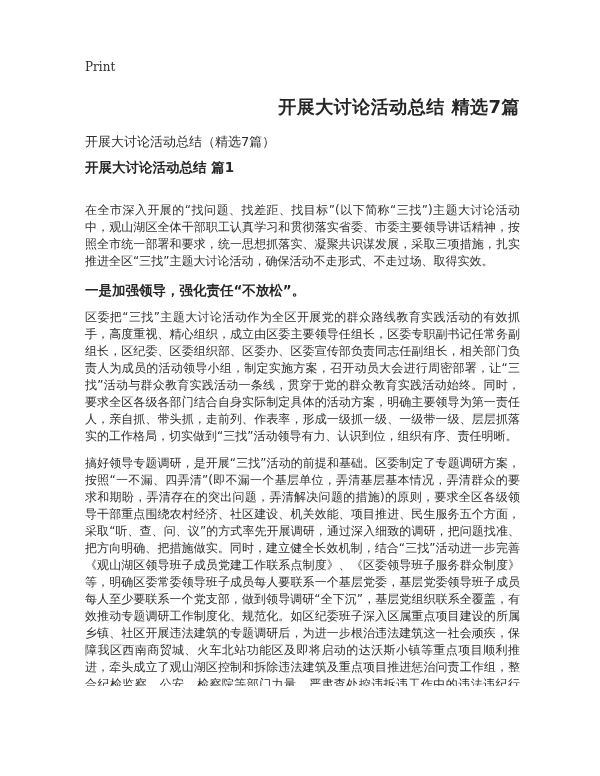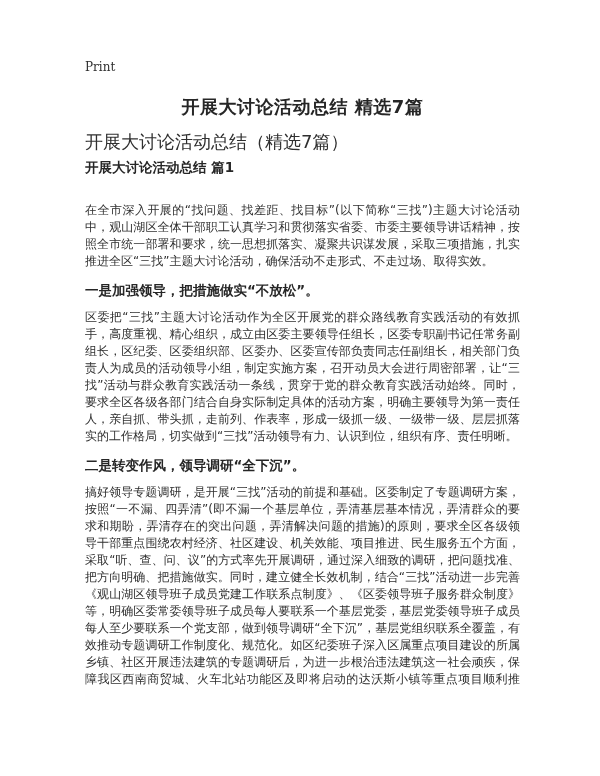--- a/index.html
+++ b/index.html
@@ -24,29 +24,29 @@
     color: #2f2f2f;
     margin: 0 0 20px 0;
     cursor: pointer;
     width: -moz-fit-content;
     width: fit-content;
   }
   .doc-title {
     font-family: "DejaVu Sans", "Liberation Sans", sans-serif;
     font-size: 18px;
     font-weight: bold;
-    text-align: center;
+    text-align: right;
     color: #262626;
     margin: 0 0 16px 0;
     line-height: 23px;
     letter-spacing: 0.5px;
   }
   .subtitle {
     font-family: "DejaVu Sans", "Liberation Sans", sans-serif;
-    font-size: 18px;
+    font-size: 13px;
     line-height: 16px;
     color: #2f2f2f;
     margin: 0 0 9px 0;
   }
   .part-heading {
     font-family: "DejaVu Sans", "Liberation Sans", sans-serif;
     font-size: 13.5px;
     font-weight: bold;
     line-height: 17px;
     color: #262626;
@@ -78,21 +78,20 @@
   <div class="print-link">Print</div>
 
   <h1 class="doc-title">开展大讨论活动总结 精选7篇</h1>
 
   <p class="subtitle">开展大讨论活动总结（精选7篇）</p>
 
   <h2 class="part-heading">开展大讨论活动总结 篇1</h2>
 
   <p class="body-para">在全市深入开展的“找问题、找差距、找目标”(以下简称“三找”)主题大讨论活动中，观山湖区全体干部职工认真学习和贯彻落实省委、市委主要领导讲话精神，按照全市统一部署和要求，统一思想抓落实、凝聚共识谋发展，采取三项措施，扎实推进全区“三找”主题大讨论活动，确保活动不走形式、不走过场、取得实效。</p>
 
-  <h3 class="sec-heading">一是加强领导，把措施做实“不放松”。</h3>
+  <h3 class="sec-heading">一是加强领导，强化责任“不放松”。</h3>
 
   <p class="body-para">区委把“三找”主题大讨论活动作为全区开展党的群众路线教育实践活动的有效抓手，高度重视、精心组织，成立由区委主要领导任组长，区委专职副书记任常务副组长，区纪委、区委组织部、区委办、区委宣传部负责同志任副组长，相关部门负责人为成员的活动领导小组，制定实施方案，召开动员大会进行周密部署，让“三找”活动与群众教育实践活动一条线，贯穿于党的群众教育实践活动始终。同时，要求全区各级各部门结合自身实际制定具体的活动方案，明确主要领导为第一责任人，亲自抓、带头抓，走前列、作表率，形成一级抓一级、一级带一级、层层抓落实的工作格局，切实做到“三找”活动领导有力、认识到位，组织有序、责任明晰。</p>
 
-  <h3 class="sec-heading">二是转变作风，领导调研“全下沉”。</h3>
 
   <p class="body-para">搞好领导专题调研，是开展“三找”活动的前提和基础。区委制定了专题调研方案，按照“一不漏、四弄清”(即不漏一个基层单位，弄清基层基本情况，弄清群众的要求和期盼，弄清存在的突出问题，弄清解决问题的措施)的原则，要求全区各级领导干部重点围绕农村经济、社区建设、机关效能、项目推进、民生服务五个方面，采取“听、查、问、议”的方式率先开展调研，通过深入细致的调研，把问题找准、把方向明确、把措施做实。同时，建立健全长效机制，结合“三找”活动进一步完善《观山湖区领导班子成员党建工作联系点制度》、《区委领导班子服务群众制度》等，明确区委常委领导班子成员每人要联系一个基层党委，基层党委领导班子成员每人至少要联系一个党支部，做到领导调研“全下沉”，基层党组织联系全覆盖，有效推动专题调研工作制度化、规范化。如区纪委班子深入区属重点项目建设的所属乡镇、社区开展违法建筑的专题调研后，为进一步根治违法建筑这一社会顽疾，保障我区西南商贸城、火车北站功能区及即将启动的达沃斯小镇等重点项目顺利推进，牵头成立了观山湖区控制和拆除违法建筑及重点项目推进惩治问责工作组，整合纪检监察、公安、检察院等部门力量，严肃查处控违拆违工作中的违法违纪行为，杜绝非法买卖土地和修建违法建筑行为发生，遏制违法建筑的滋生蔓延，全力推进</p>
 
 </div>
 
 </body></html>

